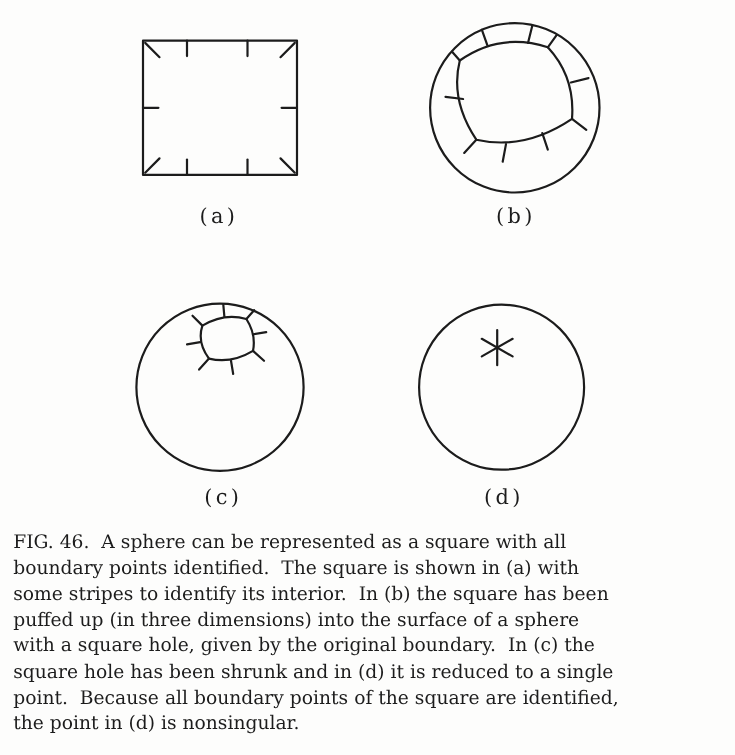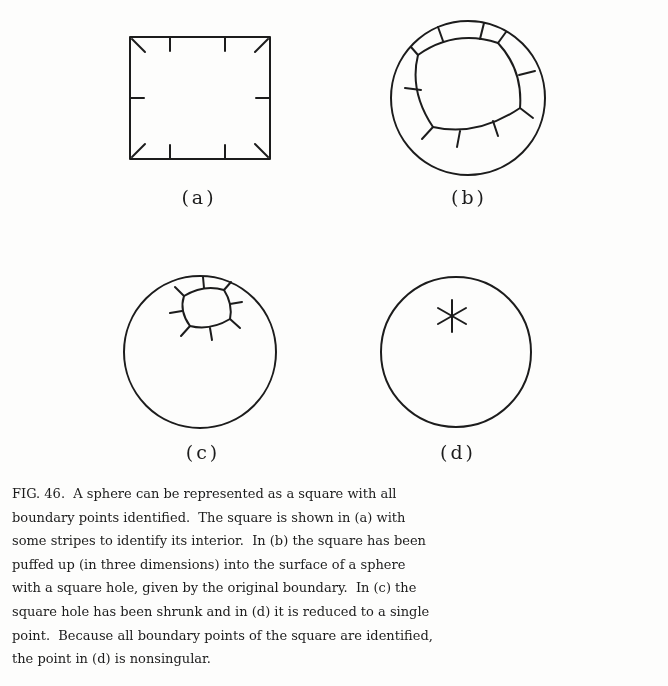--- a/index.html
+++ b/index.html
@@ -41,21 +41,21 @@
   .plabel-a { left: 199px; top: 186px; }
   .plabel-b { left: 469px; top: 186px; }
   .plabel-c { left: 203px; top: 441px; }
   .plabel-d { left: 458px; top: 441px; }
   .caption {
     position: absolute;
     left: 12px;
     top: 482px;
     width: 650px;
     margin: 0;
-    font-size: 13px;
+    font-size: 17px;
     line-height: 23.6px;
     white-space: pre-wrap;
   }
 </style>
 </head>
 <body>
 
 <div class="page">
 
   <svg class="panel panel-a" viewBox="0 0 160 145">

